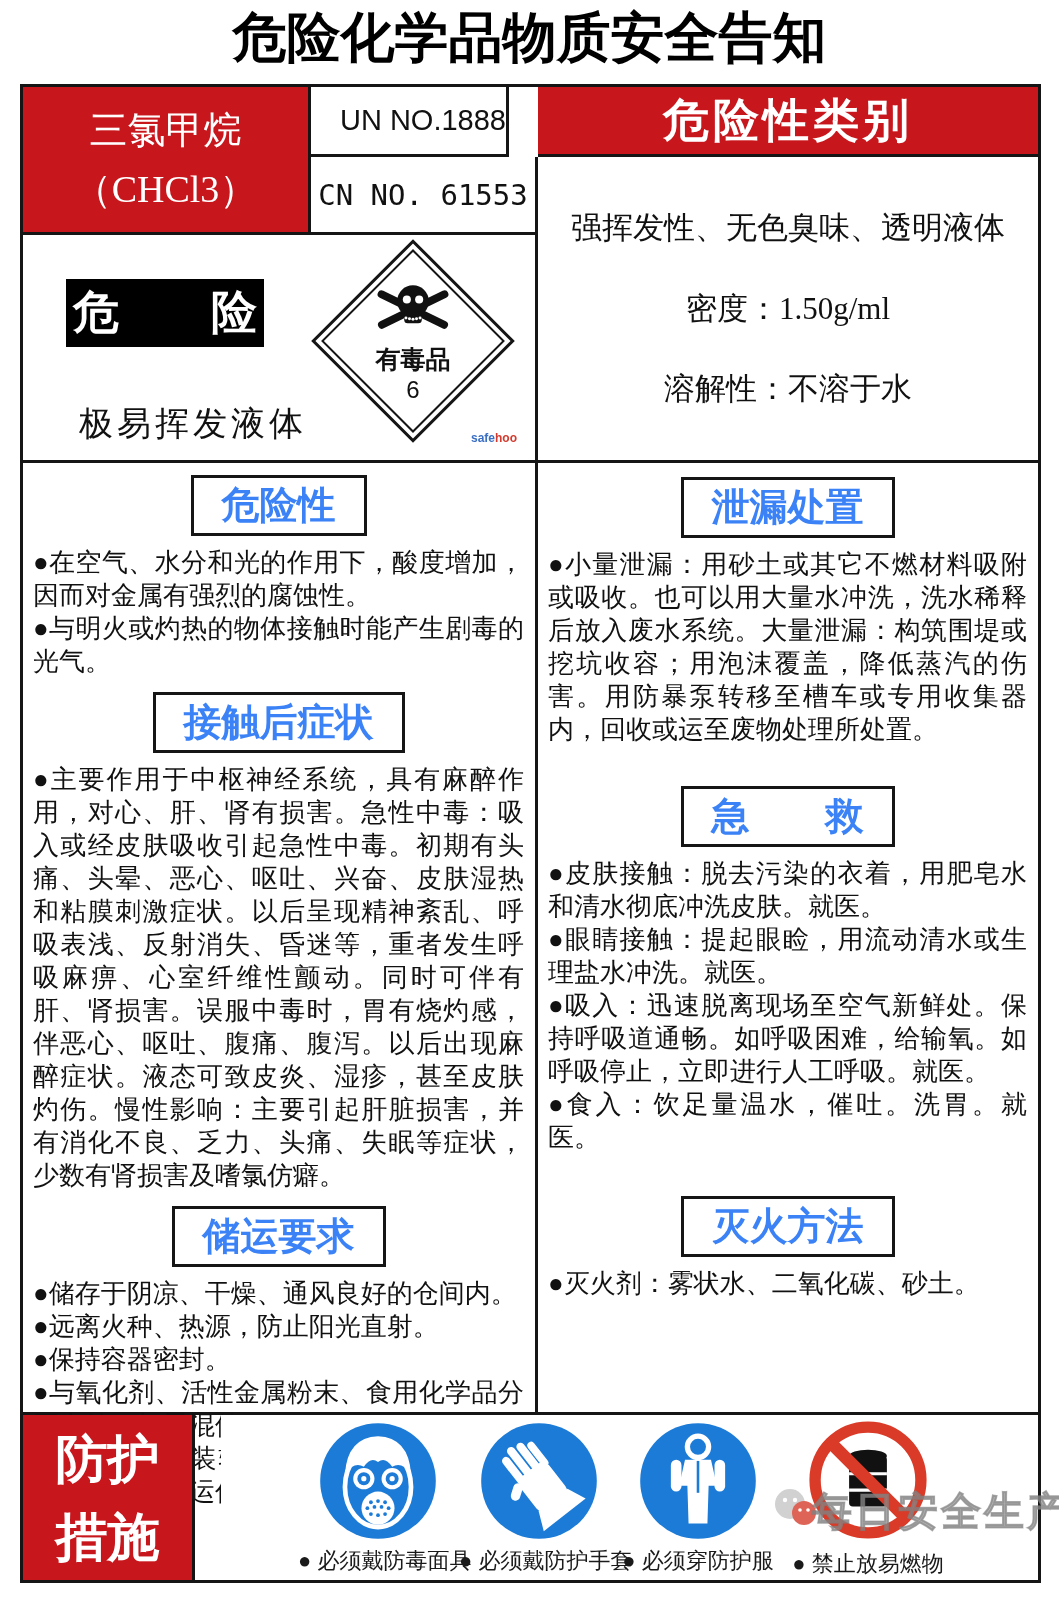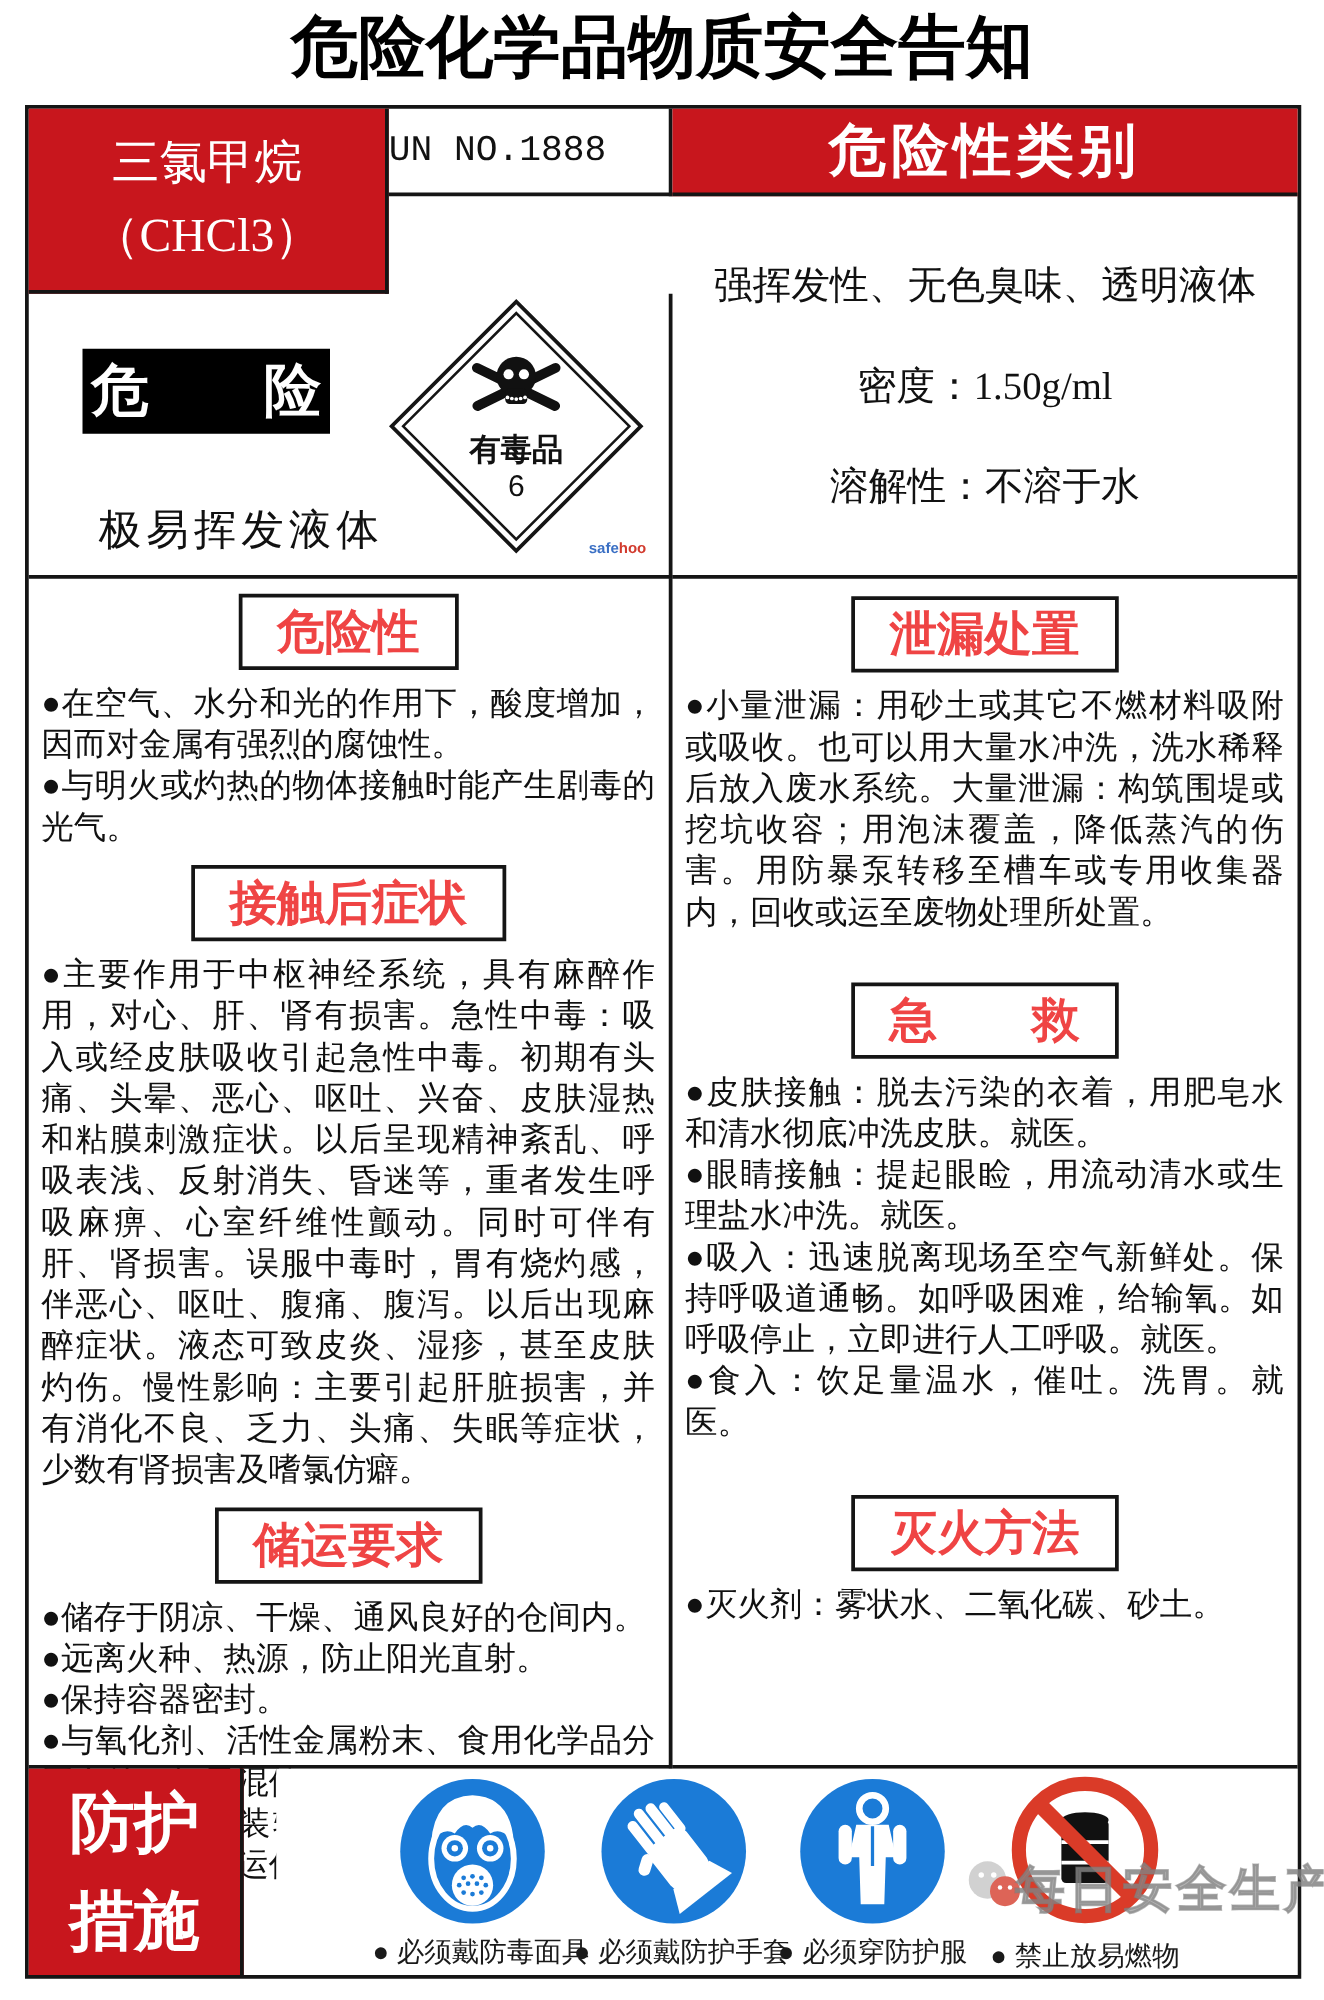--- a/index.html
+++ b/index.html
@@ -10,22 +10,22 @@
            font-family:"Liberation Sans", sans-serif; font-weight:bold; font-size:54px; color:#000; }
   .sheet { position:absolute; left:20px; top:84px; width:1021px; height:1499px;
            border:3px solid #151515; background:#fff; }
   .cell { position:absolute; }
   .red { background:#c8161d; color:#fff; }
   .b-r { border-right:3px solid #151515; }
   .b-b { border-bottom:3px solid #151515; }
 
   .cell-name { left:0; top:0; width:288px; height:148px; display:flex; flex-direction:column;
                align-items:center; justify-content:center; font-size:38px; line-height:1.55; }
-  .cell-un   { left:288px; top:0; width:227px; height:70px; display:flex; align-items:center; justify-content:flex-start;
-               font-family:Liberation Mono, monospace; font-size:29px; }
+  .cell-un   { left:288px; top:0; width:198px; height:70px; display:flex; align-items:center; justify-content:flex-end;
+               font-family:Liberation Sans, sans-serif; font-size:29px; }
   .cell-cn   { left:288px; top:70px; width:227px; height:78px; display:flex; align-items:center; justify-content:center;
                font-family:"DejaVu Sans Mono", monospace; font-size:29px; }
   .cell-class{ left:515px; top:0; width:500px; height:70px; display:flex; align-items:center; justify-content:center;
                font-family:"Liberation Sans", sans-serif; font-weight:bold; font-size:46px; letter-spacing:4px; }
   .cell-props{ left:515px; top:70px; width:500px; height:306px; display:flex; flex-direction:column;
                justify-content:space-evenly; padding:12px 6px; text-align:center; font-size:31px; }
 
   .cell-banner { left:0; top:148px; width:515px; height:228px; }
   .danger-box { position:absolute; left:43px; top:44px; width:198px; height:68px; background:#000;
                 color:#fff; display:flex; align-items:center; justify-content:center;
@@ -40,21 +40,21 @@
   .dlabel { font-family:"Liberation Sans", sans-serif; font-weight:bold; font-size:25px; margin-top:2px; }
   .dnum   { font-family:"Liberation Sans", sans-serif; font-size:24px; }
   .safehoo { position:absolute; left:448px; top:196px; font-family:"Liberation Sans", sans-serif;
              font-size:12px; font-weight:bold; color:#3a6fc4; }
   .safehoo .hoo { color:#d23b2e; }
 
   .col-left  { left:0; top:376px; width:515px; height:952px; padding:4px 11px 0 10px; }
   .col-right { left:515px; top:376px; width:500px; height:952px; padding:6px 11px 0 10px; }
   .secbox { display:block; width:fit-content; margin:8px auto 10px; border:3px solid #151515;
             padding:2px 28px; font-family:"Liberation Sans", sans-serif; font-weight:bold;
-            font-size:38px; color:#ef4444; white-space:pre; }
+            font-size:38px; color:#3b82f6; white-space:pre; }
   .mt-md { margin-top:14px; } .mt-lg { margin-top:40px; } .mt-xl { margin-top:42px; }
   .bullet { font-size:26px; line-height:33px; text-align:justify; }
 
   .cell-protect { left:0; top:1328px; width:172px; height:165px; display:flex; flex-direction:column;
                   align-items:center; justify-content:center; font-family:"Liberation Sans", sans-serif;
                   font-weight:bold; font-size:52px; line-height:1.5; }
   .cell-icons { left:198px; top:1328px; width:817px; height:165px; background:#fff; }
   .icon-group { position:absolute; top:0; width:160px; text-align:center; }
   .icon-circle { width:118px; height:118px; margin:7px auto 2px; }
   .icon-caption { font-family:"Liberation Sans", sans-serif; font-size:22px; color:#1a1a1a; white-space:nowrap; }
@@ -73,20 +73,23 @@
   <div class="title">危险化学品物质安全告知</div>
 
   <div class="sheet">
 
     <div class="cell red b-r b-b cell-name">
       <div>三氯甲烷</div>
       <div>（CHCl3）</div>
     </div>
     <div class="cell b-r b-b cell-un">
       <span>UN NO.1888</span>
+    </div>
+    <div class="cell b-r b-b cell-cn">
+      <span>CN NO. 61553</span>
     </div>
     <div class="cell red b-b cell-class">
       <span>危险性类别</span>
     </div>
 
     <div class="cell b-b cell-props">
       <div>强挥发性、无色臭味、透明液体</div>
       <div>密度：1.50g/ml</div>
       <div>溶解性：不溶于水</div>
     </div>

